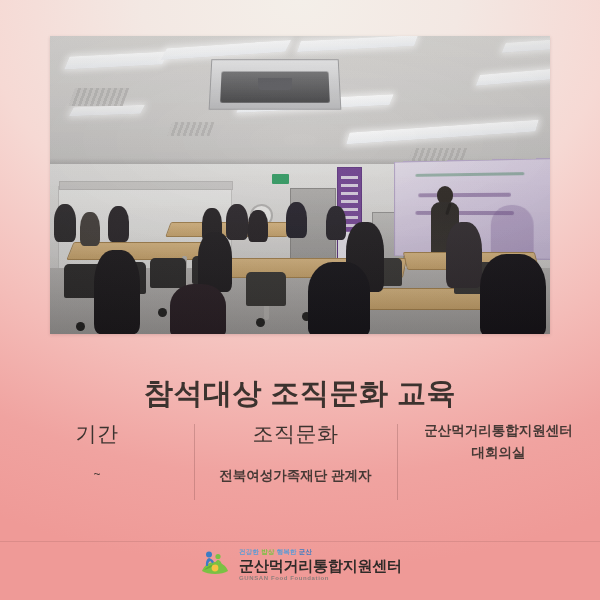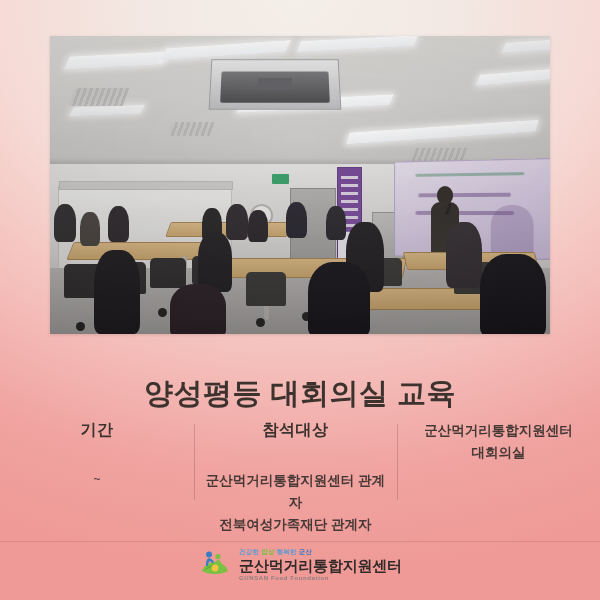--- a/index.html
+++ b/index.html
@@ -255,24 +255,24 @@
 
   .info-col + .info-col::before {
     content: "";
     position: absolute;
     left: 0; top: 4px;
     width: 1px; height: 76px;
     background: rgba(120,70,70,0.28);
   }
 
   .info-head {
-    font-size: 16px;
-    font-weight: 700;
+    font-size: 21px;
+    font-weight: 400;
     color: #3c332f;
-    margin-bottom: 29px;
+    margin-bottom: 17px;
     letter-spacing: 0.5px;
   }
   .info-line {
     font-size: 13.5px;
     line-height: 1.62;
     font-weight: 600;
     color: #463935;
   }
   .info-tilde {
     font-size: 12px;
@@ -425,32 +425,31 @@
       <div class="person" style="left:396px; top:186px; width:36px; height:66px; background:#322c30; border-radius:42% 42% 14% 14%;"></div>
       <div class="person" style="left:44px;  top:214px; width:46px; height:84px; background:#1d1a1d; border-radius:40% 40% 12% 12%;"></div>
       <div class="person" style="left:258px; top:226px; width:62px; height:74px; background:#17151a; border-radius:40% 40% 10% 10%;"></div>
       <div class="person" style="left:430px; top:218px; width:66px; height:82px; background:#171419; border-radius:40% 40% 10% 10%;"></div>
       <div class="person" style="left:120px; top:248px; width:56px; height:52px; background:#2b2026; border-radius:42% 42% 10% 10%;"></div>
 
       <div class="photo-grain"></div>
     </div>
   </div>
 
-  <h1 class="title">양성평등 대회의실 교육</h1>
+  <h1 class="title">참석대상 조직문화 교육</h1>
 
   <div class="info">
 
     <div class="info-col col-period">
       <div class="info-head">기간</div>
       <div class="info-tilde">~</div>
     </div>
 
     <div class="info-col col-target">
-      <div class="info-head">참석대상</div>
-      <div class="info-line">군산먹거리통합지원센터 관계자</div>
+      <div class="info-head">조직문화</div>
       <div class="info-line">전북여성가족재단 관계자</div>
     </div>
 
     <div class="info-col col-place">
       <div class="info-line">군산먹거리통합지원센터</div>
       <div class="info-line">대회의실</div>
     </div>
 
   </div>
 

